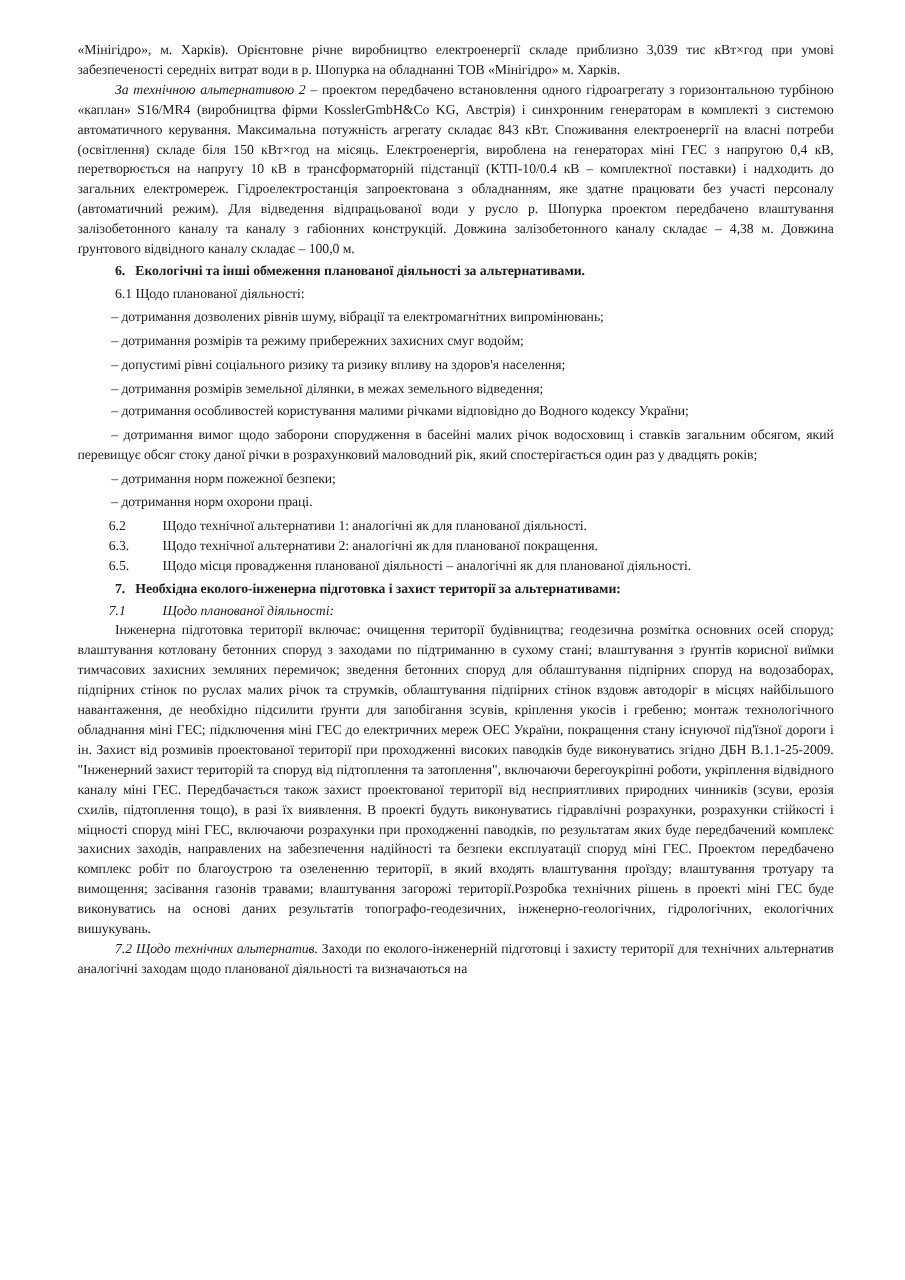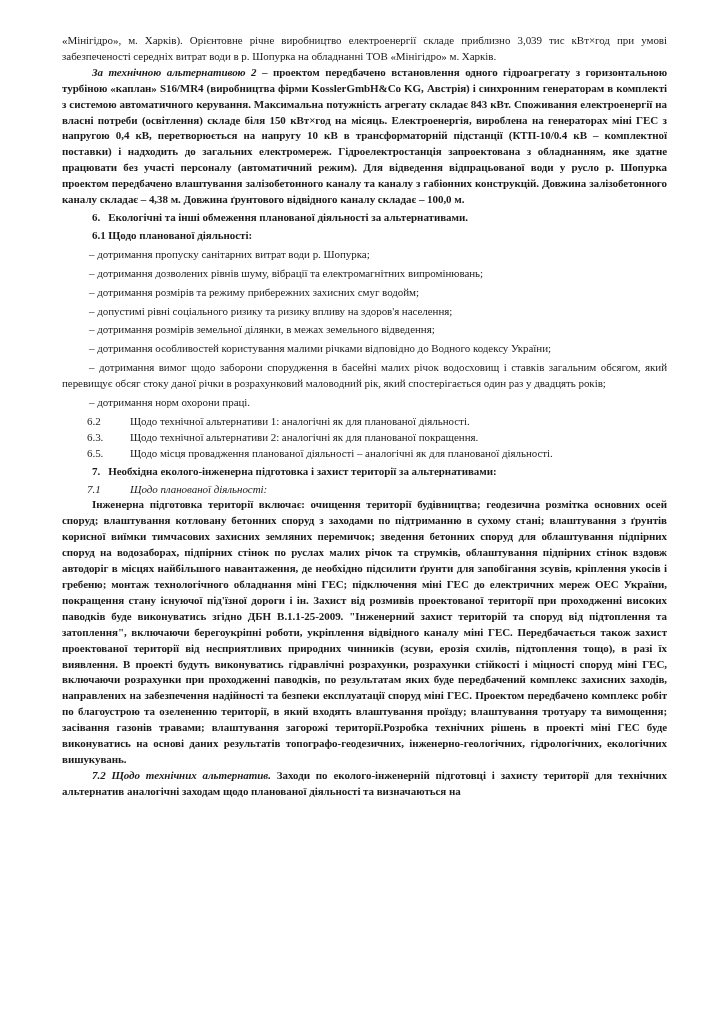--- a/index.html
+++ b/index.html
@@ -18,21 +18,21 @@
     overflow: hidden;
     font-family: "Liberation Serif", "DejaVu Serif", serif;
     font-size: 11px;
     line-height: 15.9px;
     color: #1b1b1b;
     text-align: justify;
     letter-spacing: -0.05px;
   }
   .page p { margin: 0; }
   p.body { text-indent: 0; }
-  p.body.ind { text-indent: 30px; font-weight: bold; }
+  p.body.ind { text-indent: 30px; }
   p.h {
     text-indent: 30px;
     font-weight: bold;
     margin: 2px 0;
   }
   p.dash {
     text-indent: 27px;
     margin: 3px 0;
   }
   p.numitem {
@@ -47,27 +47,27 @@
   .bd { font-weight: bold; }
 </style>
 </head>
 <body>
 
 <div class="page" style="background: rgb(255, 255, 255); color: rgb(27, 27, 27);">
     <p class="body"><span>«Мінігідро», м. Харків). Орієнтовне річне виробництво електроенергії складе приблизно 3,039 тис кВт×год при умові забезпеченості середніх витрат води в р. Шопурка на обладнанні ТОВ «Мінігідро» м. Харків.</span></p>
     <p class="body ind"><span class="it">За технічною альтернативою 2</span><span> – проектом передбачено встановлення одного гідроагрегату з горизонтальною турбіною «каплан» S16/MR4 (виробництва фірми KosslerGmbH&amp;Co KG, Австрія) і синхронним генераторам в комплекті з системою автоматичного керування. Максимальна потужність агрегату складає 843 кВт. Споживання електроенергії на власні потреби (освітлення) складе біля 150 кВт×год на місяць. Електроенергія, вироблена на генераторах міні ГЕС з напругою 0,4 кВ, перетворюється на напругу 10 кВ в трансформаторній підстанції (КТП-10/0.4 кВ – комплектної поставки) і надходить до загальних електромереж. Гідроелектростанція запроектована з обладнанням, яке здатне працювати без участі персоналу (автоматичний режим). Для відведення відпрацьованої води у русло р. Шопурка проектом передбачено влаштування залізобетонного каналу та каналу з габіонних конструкцій. Довжина залізобетонного каналу складає – 4,38 м.  Довжина ґрунтового відвідного каналу складає – 100,0 м.</span></p>
     <p class="h"><span class="bd">6.&nbsp;&nbsp; Екологічні та інші обмеження планованої діяльності за альтернативами.</span></p>
     <p class="body ind"><span>6.1 Щодо планованої діяльності:</span></p>
-    <p class="dash"><span>– дотримання пропуску санітарних витрат води р. Шопурка;</span></p>
     <p class="dash"><span>– дотримання дозволених рівнів шуму, вібрації та електромагнітних випромінювань;</span></p>
     <p class="dash"><span>– дотримання розмірів та режиму прибережних захисних смуг водойм;</span></p>
     <p class="dash"><span>– допустимі рівні соціального ризику та ризику впливу на здоров'я населення;</span></p>
     <p class="dash"><span>– дотримання розмірів земельної ділянки, в межах земельного відведення;</span></p>
     <p class="dash"><span>– дотримання особливостей користування малими річками відповідно до Водного кодексу України;</span></p>
     <p class="dash"><span>– дотримання вимог щодо заборони спорудження в басейні малих річок водосховищ і ставків загальним обсягом, який перевищує обсяг стоку даної річки в розрахунковий маловодний рік, який спостерігається один раз у двадцять років;</span></p>
+    <p class="dash"><span>– дотримання норм пожежної безпеки;</span></p>
     <p class="dash"><span>– дотримання норм охорони праці.</span></p>
     <p class="numitem"><span class="num">6.2</span><span>Щодо технічної альтернативи 1: аналогічні як для планованої діяльності.</span></p>
     <p class="numitem"><span class="num">6.3.</span><span>Щодо технічної альтернативи 2: аналогічні як для планованої покращення.</span></p>
     <p class="numitem"><span class="num">6.5.</span><span>Щодо місця провадження планованої діяльності – аналогічні як для планованої діяльності.</span></p>
     <p class="h"><span class="bd">7.&nbsp;&nbsp; Необхідна еколого-інженерна підготовка і захист території за альтернативами:</span></p>
     <p class="numitem"><span class="num it">7.1</span><span class="it">Щодо планованої діяльності:</span></p>
     <p class="body ind"><span>Інженерна підготовка території включає: очищення території будівництва; геодезична розмітка основних осей споруд; влаштування котловану бетонних споруд з заходами по підтриманню в сухому стані; влаштування з ґрунтів корисної виїмки тимчасових захисних земляних перемичок; зведення бетонних споруд для облаштування підпірних споруд на водозаборах, підпірних стінок по руслах малих річок та струмків, облаштування підпірних стінок вздовж автодоріг в місцях найбільшого навантаження, де необхідно підсилити ґрунти для запобігання зсувів, кріплення укосів і гребеню; монтаж технологічного обладнання міні ГЕС; підключення міні ГЕС до електричних мереж ОЕС України, покращення стану існуючої під'їзної дороги і ін. Захист від розмивів проектованої території при проходженні високих паводків буде виконуватись згідно ДБН В.1.1-25-2009. "Інженерний захист територій та споруд від підтоплення та затоплення", включаючи берегоукріпні роботи, укріплення відвідного каналу міні ГЕС. Передбачається також захист проектованої території від несприятливих природних чинників (зсуви, ерозія схилів, підтоплення тощо), в разі їх виявлення. В проекті будуть виконуватись гідравлічні розрахунки, розрахунки стійкості і міцності споруд міні ГЕС, включаючи розрахунки при проходженні паводків, по результатам яких буде передбачений комплекс захисних заходів, направлених на забезпечення надійності та безпеки експлуатації споруд міні ГЕС. Проектом передбачено комплекс робіт по благоустрою та озелененню території, в який входять влаштування проїзду; влаштування тротуару та вимощення; засівання газонів травами; влаштування загорожі території.Розробка технічних рішень в проекті міні ГЕС буде виконуватись на основі даних результатів топографо-геодезичних, інженерно-геологічних, гідрологічних, екологічних вишукувань.</span></p>
     <p class="body ind"><span class="it">7.2 Щодо технічних альтернатив.</span><span> Заходи по еколого-інженерній підготовці і захисту території для технічних альтернатив аналогічні заходам щодо планованої діяльності та визначаються на</span></p>
   </div>
 

